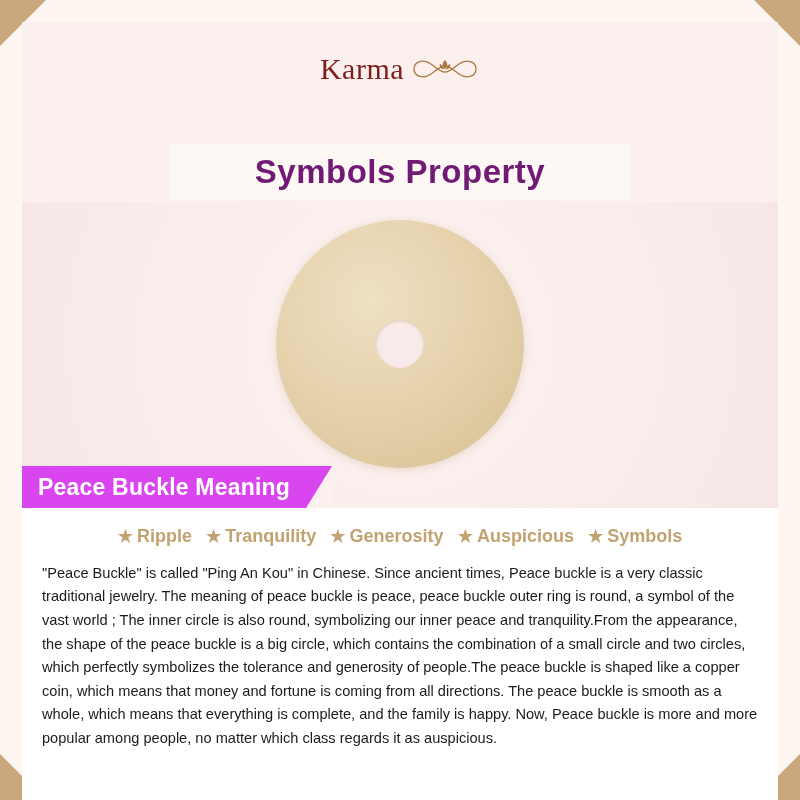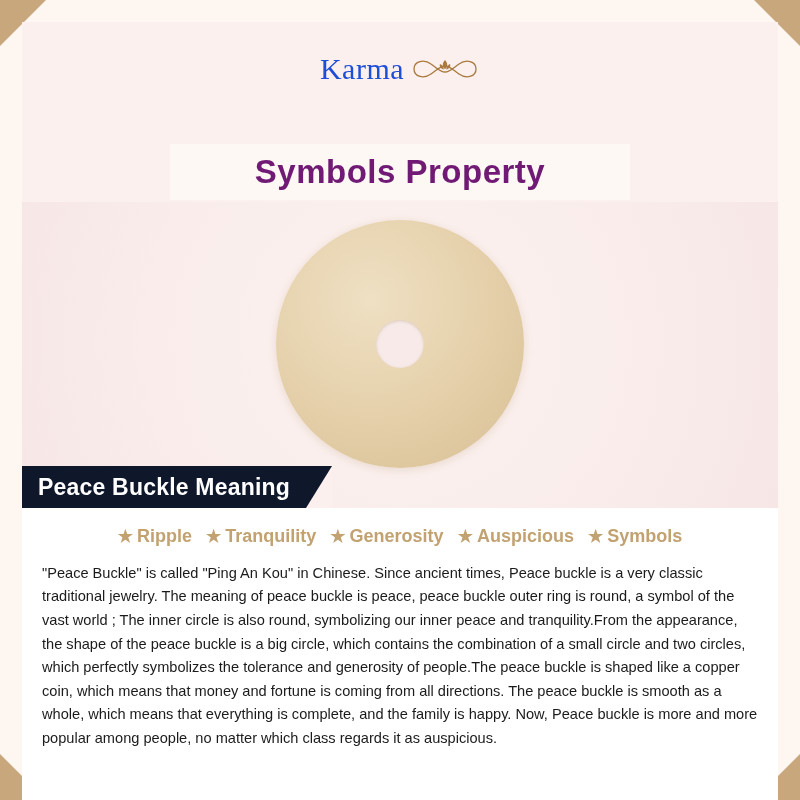--- a/index.html
+++ b/index.html
@@ -72,21 +72,21 @@
     display: inline-flex;
     align-items: center;
     justify-content: center;
     gap: 6px;
     color: #a9793f;
   }
   .logo-text {
     font-family: "Liberation Serif", serif;
     font-size: 30px;
     letter-spacing: 0.5px;
-    color: #1d4ed8;
+    color: #7f1d1d;
   }
   .logo-swirl {
     display: inline-block;
     width: 70px;
     height: 34px;
   }
   .logo-swirl svg { display: block; }
 
   
   .title-band {
@@ -139,21 +139,21 @@
     background: #f7eae8;
     box-shadow: inset 0 1px 3px rgba(170,140,100,0.35);
   }
 
   
   .ribbon {
     position: absolute;
     left: 0;
     top: 444px;
     height: 42px;
-    background: #0f172a;
+    background: #d946ef;
     display: flex;
     align-items: center;
     padding-left: 16px;
     padding-right: 42px;
   }
   .ribbon-text {
     font-size: 23px;
     font-weight: bold;
     color: #ffffff;
     letter-spacing: 0.2px;

